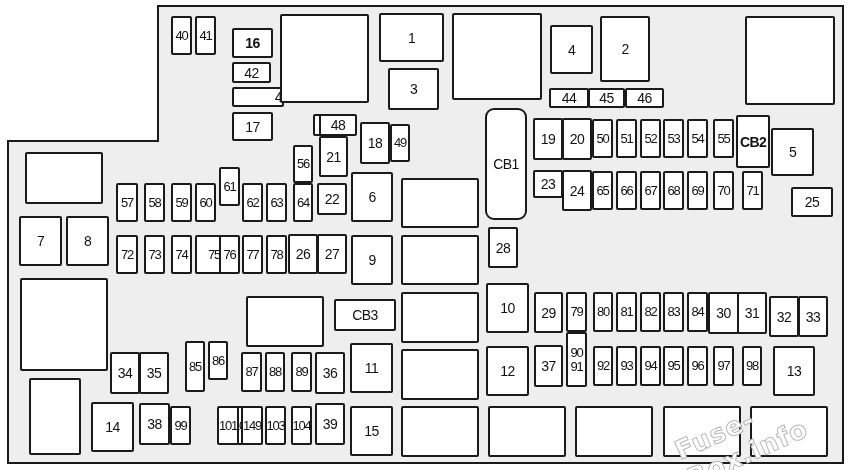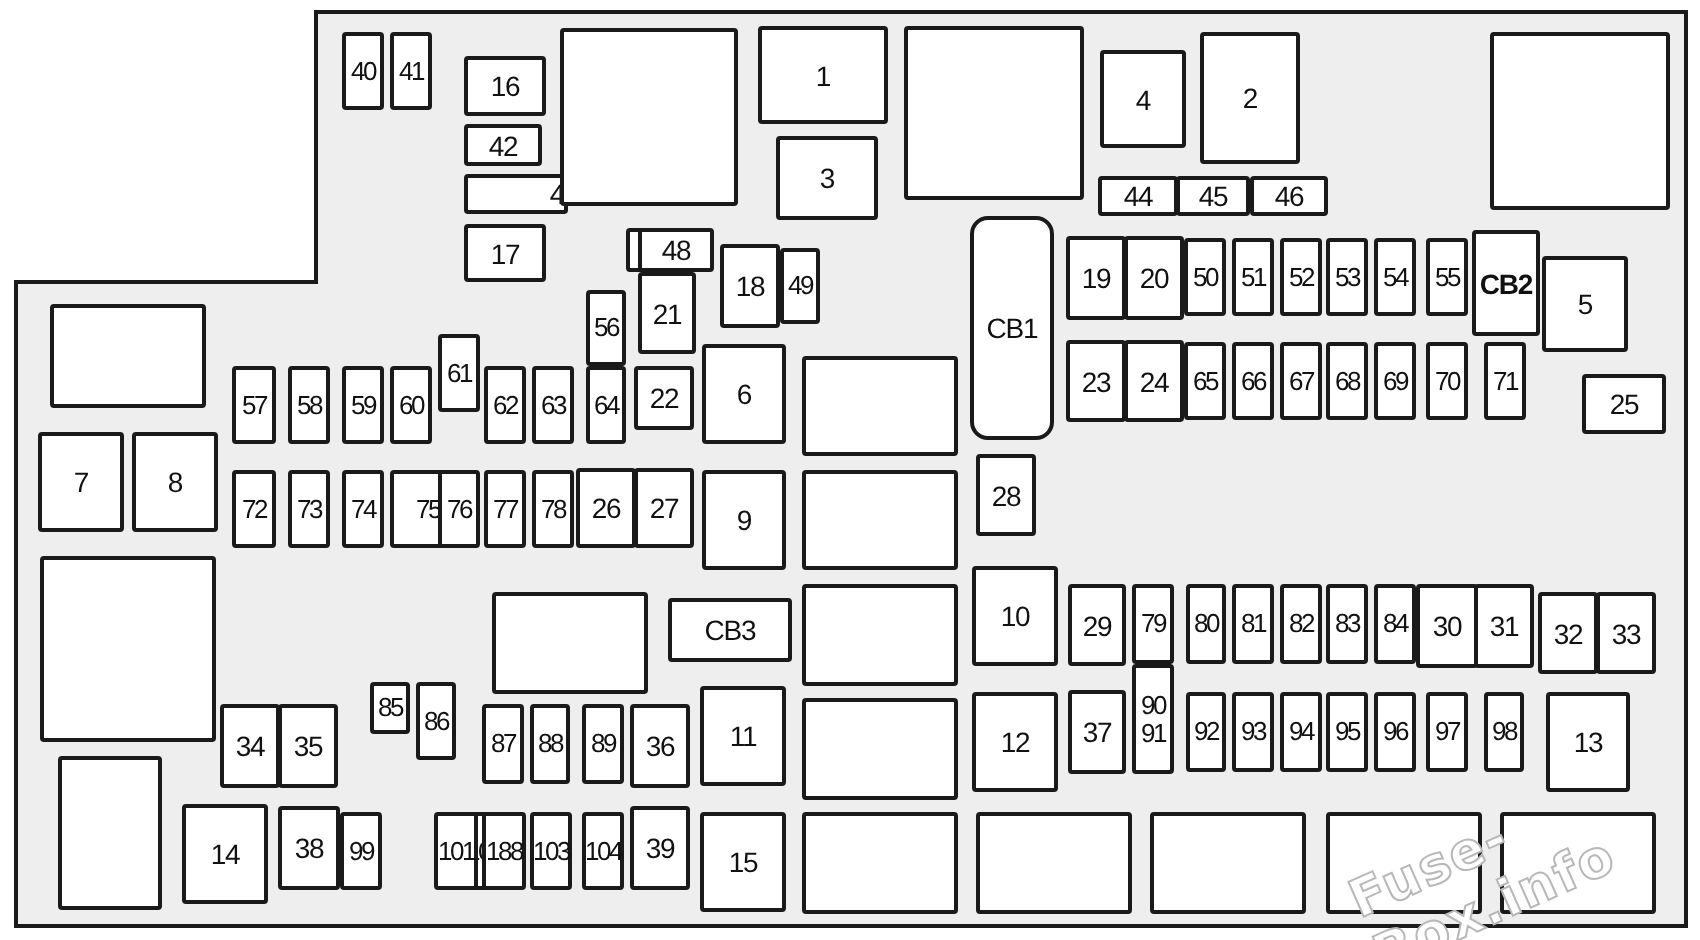--- a/index.html
+++ b/index.html
@@ -24,21 +24,21 @@
 </head>
 <body>
 
 <div class="panel">
   <svg class="outline" width="850" height="470">
     <path d="M158,6 L843,6 L843,463 L8,463 L8,141 L158,141 Z" fill="#eeeeee" stroke="#1a1a1a" stroke-width="2"></path>
   </svg>
   <div id="boxes">
       <div class="box narrow" style="left: 171px; top: 16px; width: 21px; height: 39px;">40</div>
       <div class="box narrow" style="left: 195px; top: 16px; width: 21px; height: 39px;">41</div>
-      <div class="box" style="left: 232px; top: 28px; width: 41px; height: 30px;">16</div>
+      <div class="box" style="left: 232px; top: 28px; width: 41px; height: 30px; font-weight: bold;">16</div>
       <div class="box" style="left: 232px; top: 62px; width: 39px; height: 21px;">42</div>
       <div class="box" style="left: 232px; top: 87px; width: 39px; height: 20px; padding-left: 48px;">43</div>
       <div class="box" style="left: 232px; top: 112px; width: 41px; height: 29px;">17</div>
       <div class="box" style="left: 280px; top: 14px; width: 89px; height: 89px;"></div>
       <div class="box" style="left: 379px; top: 13px; width: 65px; height: 49px;">1</div>
       <div class="box" style="left: 388px; top: 68px; width: 51px; height: 42px;">3</div>
       <div class="box" style="left: 452px; top: 13px; width: 90px; height: 87px;"></div>
       <div class="box" style="left: 550px; top: 25px; width: 43px; height: 49px;">4</div>
       <div class="box" style="left: 600px; top: 16px; width: 50px; height: 66px;">2</div>
       <div class="box" style="left: 549px; top: 88px; width: 40px; height: 20px;">44</div>
@@ -67,21 +67,21 @@
       <div class="box narrow" style="left: 144px; top: 183px; width: 21px; height: 39px;">58</div>
       <div class="box narrow" style="left: 171px; top: 183px; width: 21px; height: 39px;">59</div>
       <div class="box narrow" style="left: 195px; top: 183px; width: 21px; height: 39px;">60</div>
       <div class="box narrow" style="left: 219px; top: 167px; width: 21px; height: 39px;">61</div>
       <div class="box narrow" style="left: 242px; top: 183px; width: 21px; height: 39px;">62</div>
       <div class="box narrow" style="left: 266px; top: 183px; width: 21px; height: 39px;">63</div>
       <div class="box narrow" style="left: 293px; top: 183px; width: 20px; height: 39px;">64</div>
       <div class="box" style="left: 317px; top: 183px; width: 30px; height: 32px;">22</div>
       <div class="box" style="left: 351px; top: 172px; width: 42px; height: 50px;">6</div>
       <div class="box" style="left: 401px; top: 178px; width: 78px; height: 50px;"></div>
-      <div class="box" style="left: 533px; top: 170px; width: 30px; height: 41px;">23</div>
+      <div class="box" style="left: 533px; top: 170px; width: 30px; height: 28px;">23</div>
       <div class="box" style="left: 562px; top: 170px; width: 30px; height: 41px;">24</div>
       <div class="box narrow" style="left: 592px; top: 171px; width: 21px; height: 39px;">65</div>
       <div class="box narrow" style="left: 616px; top: 171px; width: 21px; height: 39px;">66</div>
       <div class="box narrow" style="left: 640px; top: 171px; width: 21px; height: 39px;">67</div>
       <div class="box narrow" style="left: 663px; top: 171px; width: 21px; height: 39px;">68</div>
       <div class="box narrow" style="left: 687px; top: 171px; width: 21px; height: 39px; text-align: center;">69</div>
       <div class="box narrow" style="left: 713px; top: 171px; width: 21px; height: 39px;">70</div>
       <div class="box narrow" style="left: 742px; top: 171px; width: 21px; height: 39px;">71</div>
       <div class="box" style="left: 791px; top: 187px; width: 42px; height: 30px;">25</div>
       <div class="box" style="left: 19px; top: 216px; width: 43px; height: 50px;">7</div>
@@ -107,21 +107,21 @@
       <div class="box narrow" style="left: 566px; top: 292px; width: 21px; height: 40px;">79</div>
       <div class="box narrow" style="left: 593px; top: 292px; width: 20px; height: 40px;">80</div>
       <div class="box narrow" style="left: 616px; top: 292px; width: 21px; height: 40px;">81</div>
       <div class="box narrow" style="left: 640px; top: 292px; width: 21px; height: 40px;">82</div>
       <div class="box narrow" style="left: 663px; top: 292px; width: 21px; height: 40px;">83</div>
       <div class="box narrow" style="left: 687px; top: 292px; width: 21px; height: 40px;">84</div>
       <div class="box" style="left: 708px; top: 292px; width: 31px; height: 42px;">30</div>
       <div class="box" style="left: 737px; top: 292px; width: 30px; height: 42px;">31</div>
       <div class="box" style="left: 769px; top: 296px; width: 30px; height: 41px;">32</div>
       <div class="box" style="left: 798px; top: 296px; width: 30px; height: 41px;">33</div>
-      <div class="box narrow" style="left: 185px; top: 341px; width: 20px; height: 26px;">85</div>
+      <div class="box narrow" style="left: 185px; top: 341px; width: 20px; height: 51px;">85</div>
       <div class="box narrow" style="left: 208px; top: 341px; width: 20px; height: 39px;">86</div>
       <div class="box" style="left: 110px; top: 352px; width: 30px; height: 42px;">34</div>
       <div class="box" style="left: 139px; top: 352px; width: 30px; height: 42px;">35</div>
       <div class="box narrow" style="left: 241px; top: 352px; width: 21px; height: 40px;">87</div>
       <div class="box narrow" style="left: 265px; top: 352px; width: 20px; height: 40px;">88</div>
       <div class="box narrow" style="left: 291px; top: 352px; width: 21px; height: 40px;">89</div>
       <div class="box" style="left: 315px; top: 352px; width: 30px; height: 42px;">36</div>
       <div class="box" style="left: 350px; top: 343px; width: 43px; height: 50px;">11</div>
       <div class="box" style="left: 401px; top: 349px; width: 78px; height: 51px;"></div>
       <div class="box" style="left: 486px; top: 346px; width: 43px; height: 50px;">12</div>
@@ -135,21 +135,21 @@
       <div class="box narrow" style="left: 687px; top: 346px; width: 21px; height: 40px;">96</div>
       <div class="box narrow" style="left: 713px; top: 346px; width: 21px; height: 40px;">97</div>
       <div class="box narrow" style="left: 742px; top: 346px; width: 20px; height: 40px;">98</div>
       <div class="box" style="left: 773px; top: 346px; width: 42px; height: 50px;">13</div>
       <div class="box" style="left: 29px; top: 378px; width: 52px; height: 77px;"></div>
       <div class="box" style="left: 91px; top: 402px; width: 43px; height: 50px;">14</div>
       <div class="box" style="left: 139px; top: 403px; width: 31px; height: 42px;">38</div>
       <div class="box narrow" style="left: 170px; top: 406px; width: 21px; height: 39px;">99</div>
       <div class="box narrow" style="left: 193px; top: 406px; width: 22px; height: 39px; margin-left: 38px;">100</div>
       <div class="box narrow" style="left: 217px; top: 406px; width: 22px; height: 39px;">101</div>
-      <div class="box narrow" style="left: 241px; top: 406px; width: 22px; height: 39px;">188</div>
+      <div class="box narrow" style="left: 241px; top: 406px; width: 22px; height: 39px;">149</div>
       <div class="box narrow" style="left: 265px; top: 406px; width: 21px; height: 39px;">103</div>
       <div class="box narrow" style="left: 291px; top: 406px; width: 21px; height: 39px;">104</div>
       <div class="box" style="left: 315px; top: 403px; width: 30px; height: 42px;">39</div>
       <div class="box" style="left: 350px; top: 406px; width: 43px; height: 50px;">15</div>
       <div class="box" style="left: 401px; top: 406px; width: 78px; height: 51px;"></div>
       <div class="box" style="left: 488px; top: 406px; width: 78px; height: 51px;"></div>
       <div class="box" style="left: 575px; top: 406px; width: 78px; height: 51px;"></div>
       <div class="box" style="left: 663px; top: 406px; width: 78px; height: 51px;"></div>
       <div class="box" style="left: 750px; top: 406px; width: 78px; height: 51px;"></div>
     </div>

